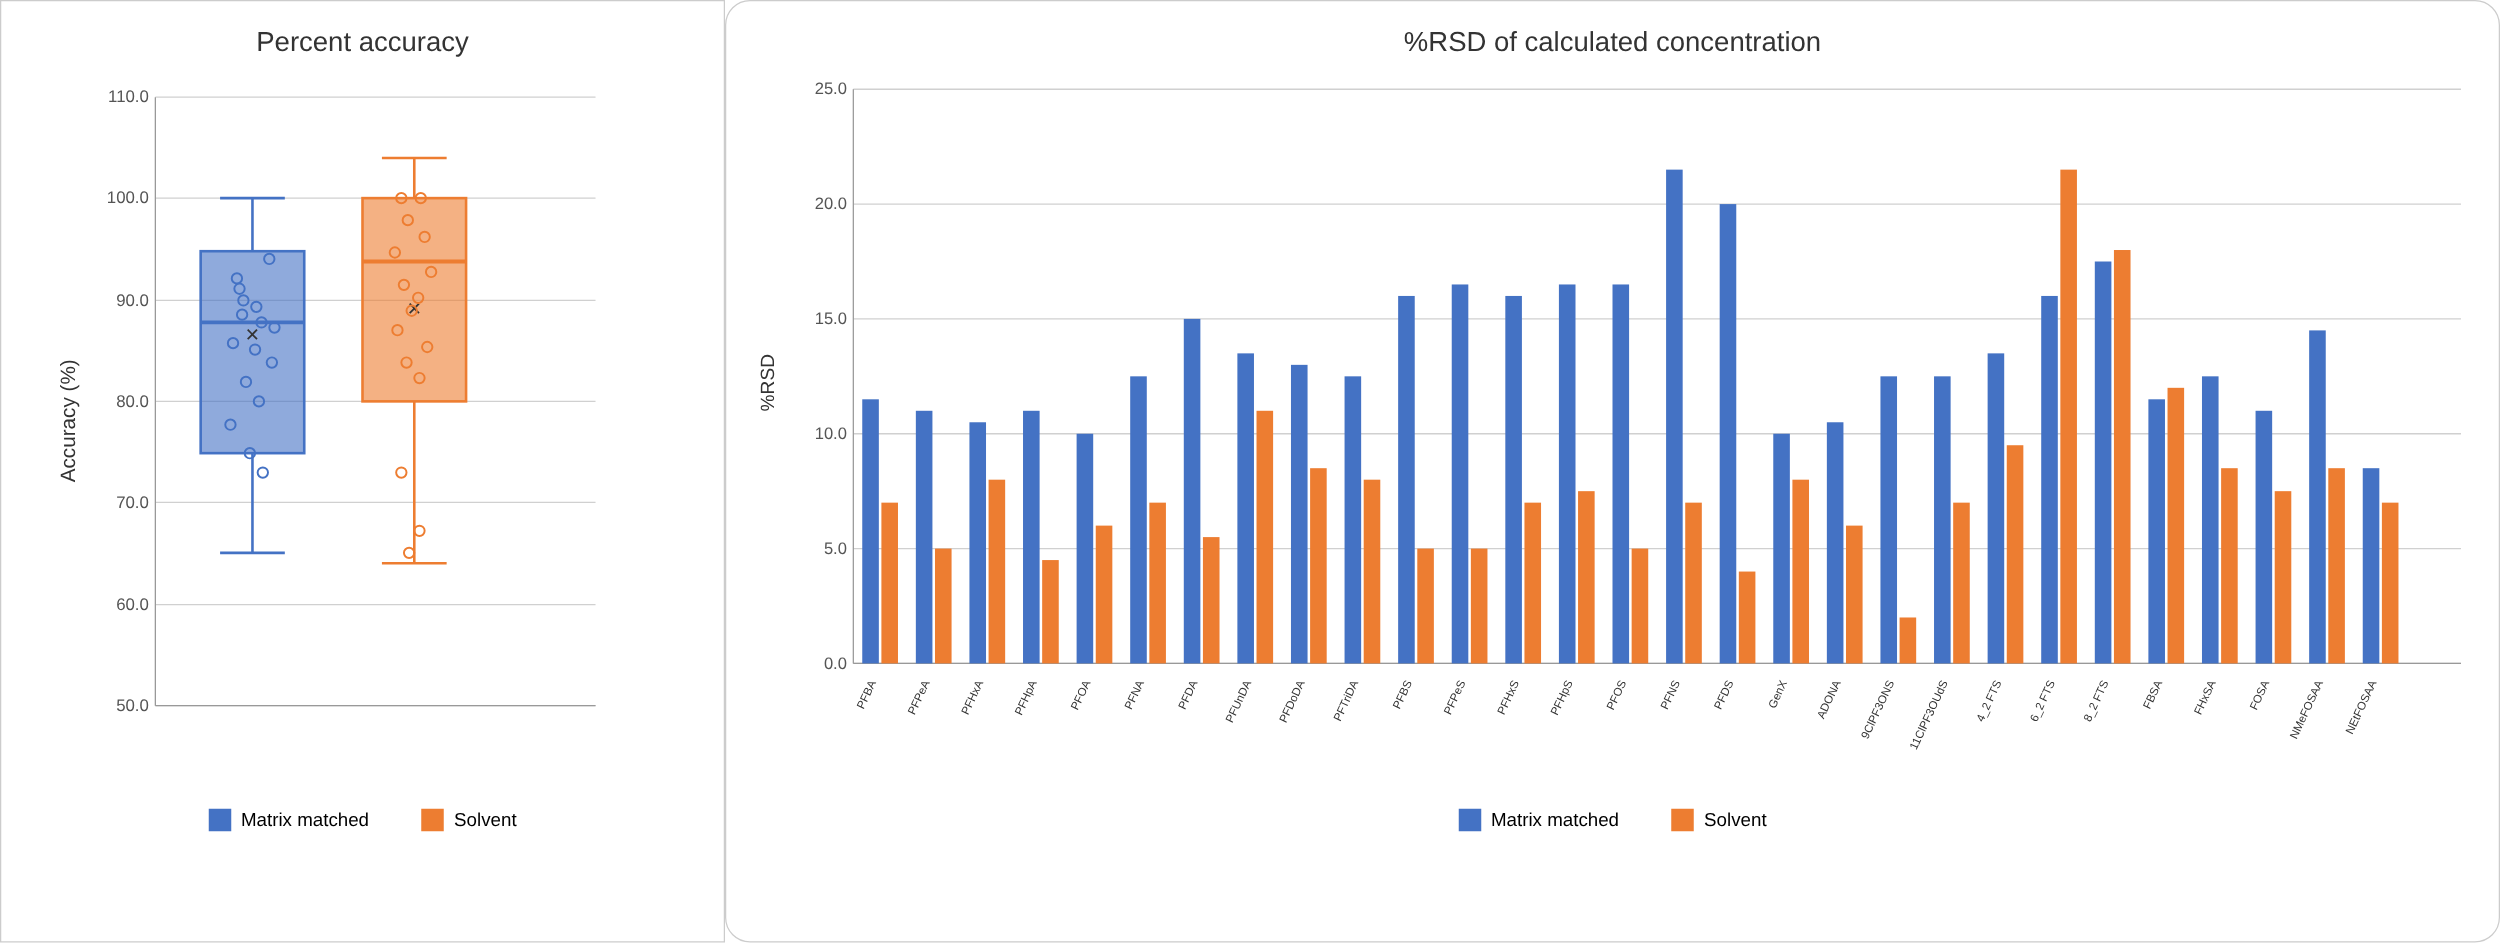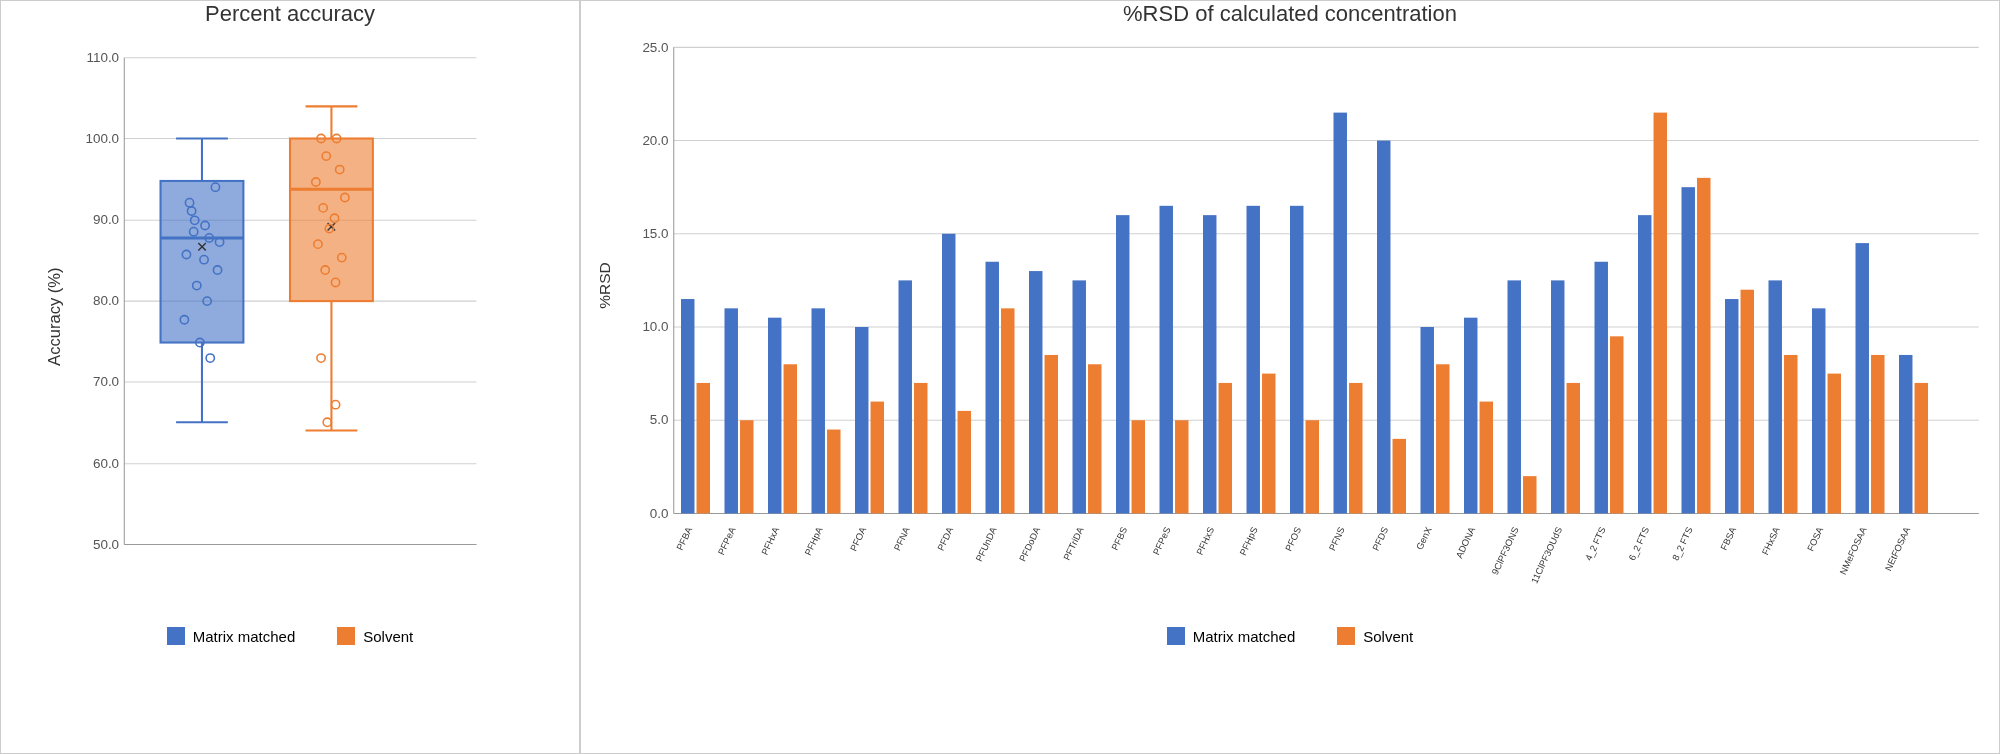--- a/index.html
+++ b/index.html
@@ -8,30 +8,32 @@
       font-family: Arial, sans-serif;
       width: 2000px;
       height: 754px;
       display: flex;
       flex-direction: row;
     }
     .chart-panel {
       border: 1px solid #ccc;
       background: #fff;
       position: relative;
+      padding: 20px;
     }
     .left-panel {
       width: 580px;
       height: 754px;
       flex-shrink: 0;
     }
     .right-panel {
       width: 1420px;
       height: 754px;
       flex-shrink: 0;
+      border-radius: 20px;
     }
     .chart-title {
       text-align: center;
       font-size: 22px;
       font-weight: normal;
       color: #333;
       margin-bottom: 10px;
     }
     
     .boxplot-area {

